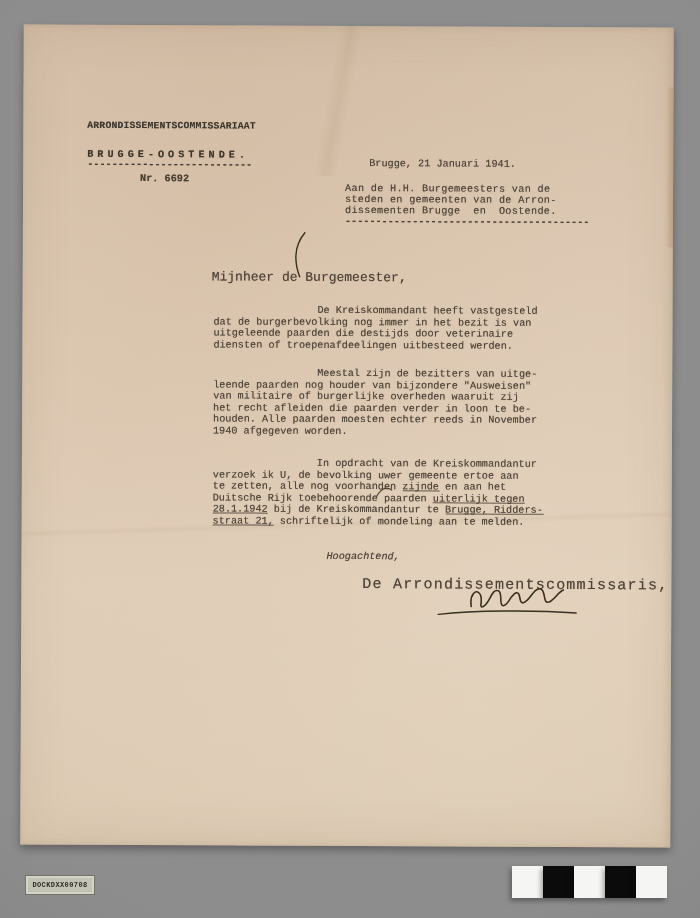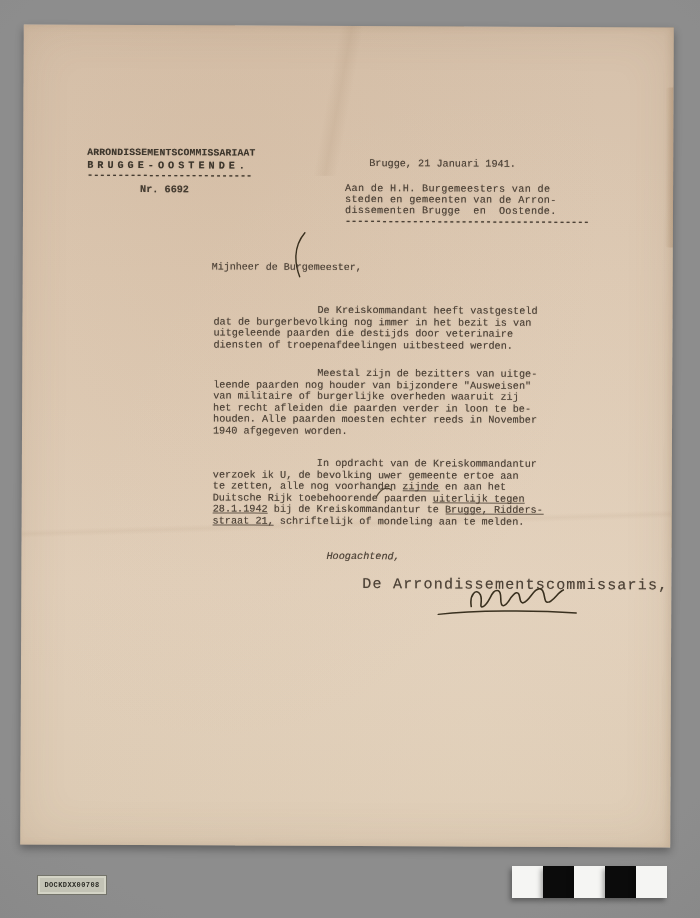--- a/index.html
+++ b/index.html
@@ -20,51 +20,51 @@
   }
   .crease-a{position:absolute;left:180px;top:0;width:270px;height:150px;pointer-events:none;
     background:linear-gradient(100deg, transparent 46%, rgba(140,110,80,0.10) 50%, transparent 54%);}
   .crease-b{position:absolute;left:0;top:468px;width:650px;height:60px;pointer-events:none;
     background:linear-gradient(178deg, transparent 45%, rgba(150,120,90,0.08) 50%, transparent 55%);}
   .torn-edge{position:absolute;right:0;top:60px;width:8px;height:160px;pointer-events:none;
     background:linear-gradient(90deg, transparent, rgba(150,115,80,0.28));border-radius:4px 0 0 4px;}
   .type{white-space:pre;text-shadow:0 0 0.7px rgba(77,66,55,0.55);}
   
   .letterhead{position:absolute;left:64px;top:95px;}
-  .lh1{font-size:9.7px;font-weight:bold;letter-spacing:0.2px;color:#3d362c;margin-top:27px;}
-  .lh2{font-size:10.2px;font-weight:bold;letter-spacing:4px;margin-top:2px;color:#3d362c;}
+  .lh1{font-size:9.7px;font-weight:bold;letter-spacing:0.2px;color:#3d362c;}
+  .lh2{font-size:10.2px;font-weight:bold;letter-spacing:4px;margin-top:18px;color:#3d362c;}
   .lh-rule{font-size:10.2px;font-weight:bold;margin-top:-1px;letter-spacing:0;color:#453c31;}
   .lh-nr{font-size:10.2px;font-weight:bold;margin-top:3px;margin-left:53px;color:#453c31;}
   
   .date-line{position:absolute;left:346px;top:132px;font-size:10.2px;}
   .recipient{position:absolute;left:322px;top:157px;font-size:10.2px;line-height:11px;letter-spacing:0.3px;}
   .recipient .rule{letter-spacing:0;font-weight:bold;}
   
   .paren-mark{position:absolute;left:268px;top:205px;}
   .tick-mark{position:absolute;left:352px;top:456px;}
   
-  .salutation{position:absolute;left:189px;top:236px;font-size:10px;}
+  .salutation{position:absolute;left:189px;top:244px;font-size:13px;}
   .para{position:absolute;left:191px;width:345px;font-size:10.2px;line-height:11.5px;}
   .p1{top:279px;}
   .p2{top:342px;}
   .p3{top:432px;}
   .ubar{position:absolute;height:1px;background:#4d4237;opacity:0.85;}
   .ub1{left:190px;top:32px;width:37px;}
   .ub2{left:220px;top:44px;width:92px;}
   .ub3a{left:0;top:55px;width:55px;}
   .ub3b{left:233px;top:55px;width:98px;}
   .ub4{left:0;top:67px;width:61px;}
   .closing{position:absolute;left:305px;top:525px;font-size:10.2px;font-style:italic;}
   .signer{position:absolute;left:341px;top:550px;font-size:15px;letter-spacing:1.2px;}
   .signature{position:absolute;left:392px;top:556px;}
   
   .inv-label{
     position:absolute;left:25px;top:875px;width:68px;height:18px;
     background:#c3c3b5;border:1px solid #73736a;box-shadow:inset 0 0 0 2px #d4d4c6;
-    display:flex;align-items:center;justify-content:center;margin-left:12px;
+    display:flex;align-items:center;justify-content:center;
   }
   .inv-label span{font-size:7px;letter-spacing:0.4px;color:#2d2d27;font-weight:bold;}
   
   .cal-strip{position:absolute;left:512px;top:866px;display:flex;}
   .sq{width:31px;height:32px;box-shadow:-2px 3px 5px rgba(0,0,0,0.35);}
   .sq.white{background:#f5f5f3;}
   .sq.black{background:#0b0b0b;}
   svg path{fill:none;stroke:#39301f;stroke-linecap:round;}
 </style>
 </head>

